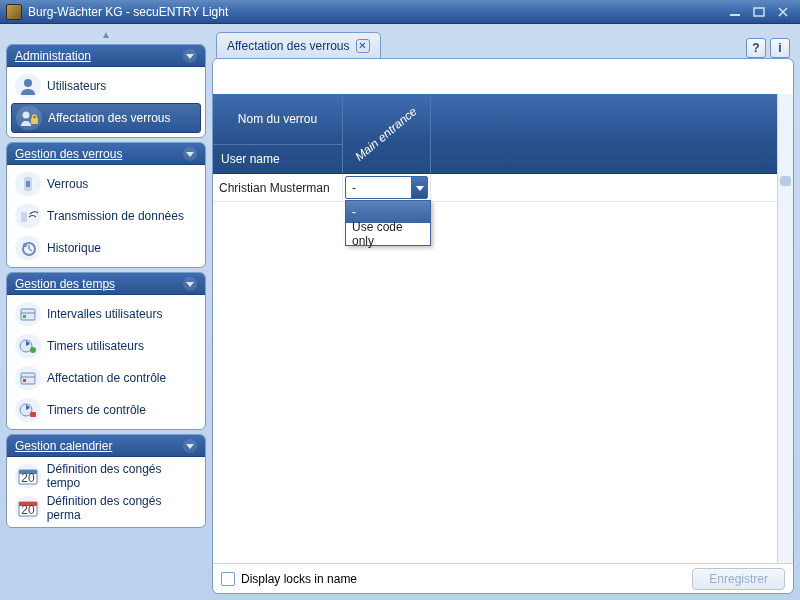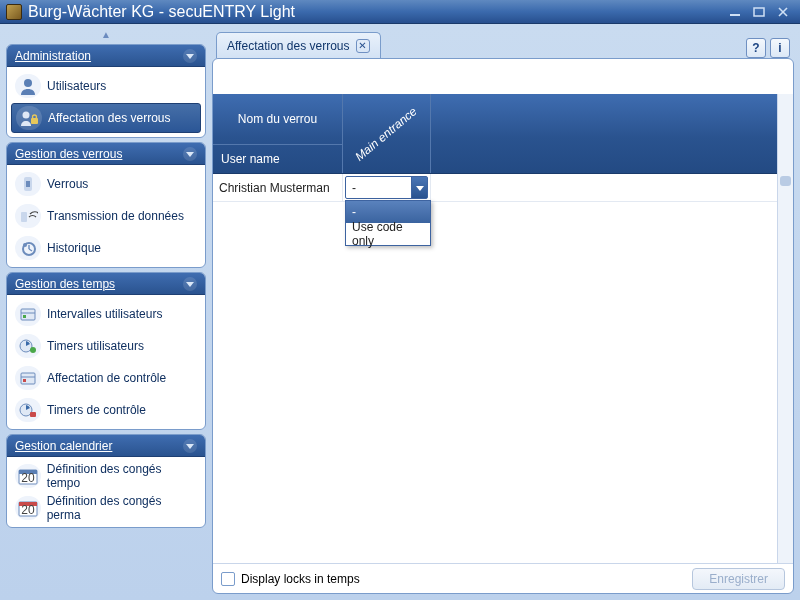--- a/index.html
+++ b/index.html
@@ -5,21 +5,21 @@
 * { box-sizing: border-box; margin: 0; padding: 0; font-family: "Segoe UI", Tahoma, sans-serif; font-size: 12px; }
 body { width: 800px; height: 600px; overflow: hidden; background: #d8e4f3; }
 
 
 .titlebar {
   height: 24px; display: flex; align-items: center; padding: 0 6px;
   background: linear-gradient(to bottom, #5f89c0 0%, #3b6aad 50%, #274f8e 100%);
   color: #fff; border-bottom: 1px solid #1a3a6a;
 }
 .titlebar .app-icon { width: 16px; height: 16px; background: linear-gradient(135deg,#c0a050,#7a5a20); border:1px solid #3a2a10; margin-right: 6px; border-radius:2px;}
-.titlebar .title { flex: 1; font-size: 16px; }
+.titlebar .title { flex: 1; font-size: 12px; }
 .titlebar .winbtn { width: 22px; height: 16px; margin-left: 2px; display:flex; align-items:center; justify-content:center; color:#cfe0f5; cursor:default;}
 .titlebar .winbtn svg { display:block; }
 
 
 .chrome { height: 576px; display: flex; background: linear-gradient(to bottom,#c9dbf0,#bcd1ec); padding: 6px; gap:6px; }
 
 
 .sidebar { width: 200px; display:flex; flex-direction:column; gap:4px; }
 .sidebar-handle { height:10px; display:flex; align-items:center; justify-content:center; }
 .sidebar-handle span { color:#6b8bbf; font-size:10px; line-height:1; }
@@ -376,21 +376,21 @@
               <span>-</span>
             </div>
           <div class="opt">
               <span>Use code only</span>
             </div>
         </div>
       </div>
 
       <div class="footer">
         <div class="checkbox"></div>
-        <span>Display locks in temps</span>
+        <span>Display locks in name</span>
         <div class="spacer"></div>
         <div class="save-btn">
             <span>Enregistrer</span>
           </div>
       </div>
     </div>
   </div>
 </div>
 
 </body></html>

